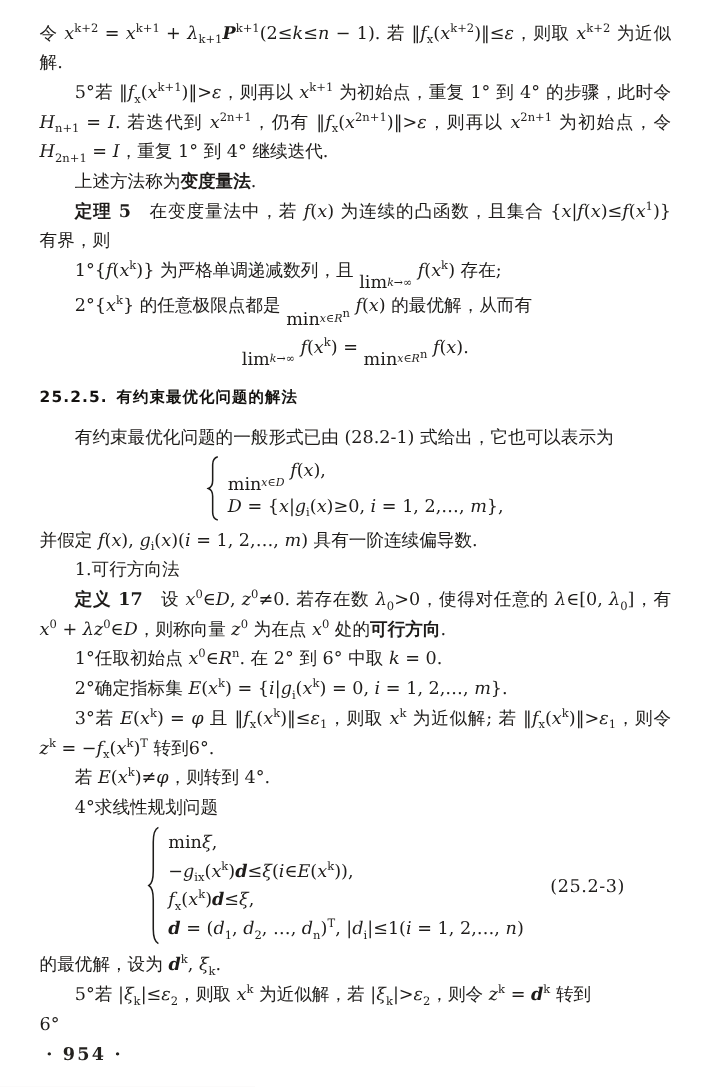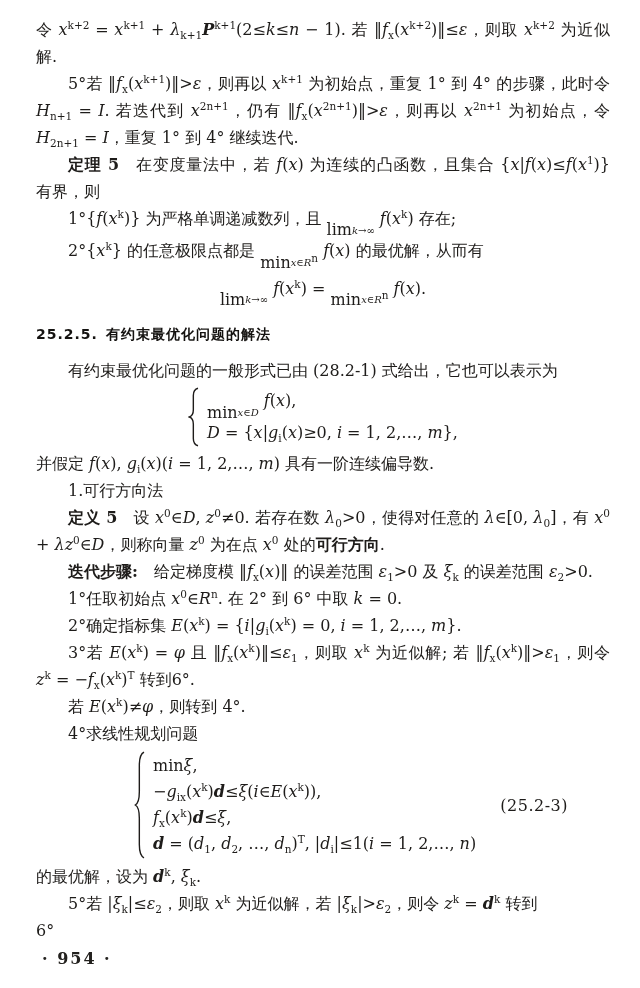--- a/index.html
+++ b/index.html
@@ -43,20 +43,21 @@
     font-size:16px;font-weight:bold;letter-spacing:2px;color:#23211e;
   }
 </style>
 </head>
 <body>
 
 <div class="page">
 
   <p class="para">令 <i>x</i><sup>k+2</sup> = <i>x</i><sup>k+1</sup> + <i>λ</i><sub>k+1</sub><b><i>P</i></b><sup>k+1</sup>(2≤<i>k</i>≤<i>n</i> − 1). 若 ‖<i>f</i><sub>x</sub>(<i>x</i><sup>k+2</sup>)‖≤<i>ε</i>，则取 <i>x</i><sup>k+2</sup> 为近似解.</p>
   <p class="para ind">5°若 ‖<i>f</i><sub>x</sub>(<i>x</i><sup>k+1</sup>)‖&gt;<i>ε</i>，则再以 <i>x</i><sup>k+1</sup> 为初始点，重复 1° 到 4° 的步骤，此时令 <i>H</i><sub>n+1</sub> = <i>I</i>. 若迭代到 <i>x</i><sup>2n+1</sup>，仍有 ‖<i>f</i><sub>x</sub>(<i>x</i><sup>2n+1</sup>)‖&gt;<i>ε</i>，则再以 <i>x</i><sup>2n+1</sup> 为初始点，令 <i>H</i><sub>2n+1</sub> = <i>I</i>，重复 1° 到 4° 继续迭代.</p>
+  <p class="para ind">上述方法称为<b>变度量法</b>.</p>
   <p class="para ind"><b>定理 5</b> 在变度量法中，若 <i>f</i>(<i>x</i>) 为连续的凸函数，且集合 {<i>x</i>|<i>f</i>(<i>x</i>)≤<i>f</i>(<i>x</i><sup>1</sup>)} 有界，则</p>
   <p class="para ind">1°{<i>f</i>(<i>x</i><sup>k</sup>)} 为严格单调递减数列，且 <span class="stk">
         <span>lim</span>
         <span class="us"><i>k</i>→∞</span>
       </span> <i>f</i>(<i>x</i><sup>k</sup>) 存在;</p>
   <p class="para ind">2°{<i>x</i><sup>k</sup>} 的任意极限点都是 <span class="stk">
         <span>min</span>
         <span class="us"><i>x</i>∈<i>R</i><sup>n</sup></span>
       </span> <i>f</i>(<i>x</i>) 的最优解，从而有</p>
 
@@ -80,22 +81,21 @@
       <div class="row"><span class="stk">
             <span>min</span>
             <span class="us"><i>x</i>∈<i>D</i></span>
           </span> <i>f</i>(<i>x</i>),</div>
       <div class="row"><i>D</i> = {<i>x</i>|<i>g</i><sub>i</sub>(<i>x</i>)≥0, <i>i</i> = 1, 2,…, <i>m</i>},</div>
     </div>
   </div>
 
   <p class="para">并假定 <i>f</i>(<i>x</i>), <i>g</i><sub>i</sub>(<i>x</i>)(<i>i</i> = 1, 2,…, <i>m</i>) 具有一阶连续偏导数.</p>
   <p class="para ind">1.可行方向法</p>
-  <p class="para ind"><b>定义 5</b> 设 <i>x</i><sup>0</sup>∈<i>D</i>, <i>z</i><sup>0</sup>≠0. 若存在数 <i>λ</i><sub>0</sub>&gt;0，使得对任意的 <i>λ</i>∈[0, <i>λ</i><sub>0</sub>]，有 <i>x</i><sup>0</sup> + <i>λz</i><sup>0</sup>∈<i>D</i>，则称向量 <i>z</i><sup>0</sup> 为在点 <i>x</i><sup>0</sup> 处的<b>可行方向</b>.</p>
-  <p class="para ind"><b>迭代步骤:</b> 给定梯度模 ‖<i>f</i><sub>x</sub>(<i>x</i>)‖ 的误差范围 <i>ε</i><sub>1</sub>&gt;0 及 <i>ξ</i><sub>k</sub> 的误差范围 <i>ε</i><sub>2</sub>&gt;0.</p>
+  <p class="para ind"><b>定义 17</b> 设 <i>x</i><sup>0</sup>∈<i>D</i>, <i>z</i><sup>0</sup>≠0. 若存在数 <i>λ</i><sub>0</sub>&gt;0，使得对任意的 <i>λ</i>∈[0, <i>λ</i><sub>0</sub>]，有 <i>x</i><sup>0</sup> + <i>λz</i><sup>0</sup>∈<i>D</i>，则称向量 <i>z</i><sup>0</sup> 为在点 <i>x</i><sup>0</sup> 处的<b>可行方向</b>.</p>
   <p class="para ind">1°任取初始点 <i>x</i><sup>0</sup>∈<i>R</i><sup>n</sup>. 在 2° 到 6° 中取 <i>k</i> = 0.</p>
   <p class="para ind">2°确定指标集 <i>E</i>(<i>x</i><sup>k</sup>) = {<i>i</i>|<i>g</i><sub>i</sub>(<i>x</i><sup>k</sup>) = 0, <i>i</i> = 1, 2,…, <i>m</i>}.</p>
   <p class="para ind">3°若 <i>E</i>(<i>x</i><sup>k</sup>) = <i>φ</i> 且 ‖<i>f</i><sub>x</sub>(<i>x</i><sup>k</sup>)‖≤<i>ε</i><sub>1</sub>，则取 <i>x</i><sup>k</sup> 为近似解; 若 ‖<i>f</i><sub>x</sub>(<i>x</i><sup>k</sup>)‖&gt;<i>ε</i><sub>1</sub>，则令 <i>z</i><sup>k</sup> = −<i>f</i><sub>x</sub>(<i>x</i><sup>k</sup>)<sup>T</sup> 转到6°.</p>
   <p class="para ind">若 <i>E</i>(<i>x</i><sup>k</sup>)≠<i>φ</i>，则转到 4°.</p>
   <p class="para ind">4°求线性规划问题</p>
 
   <div class="sys sys2">
     <svg class="brace b4" viewBox="0 0 18 100" preserveAspectRatio="none" aria-hidden="true">
       <path d="M15 2 Q8 4 8 14 L8 38 Q8 48 2 50 Q8 52 8 62 L8 86 Q8 96 15 98" stroke-width="1.4" vector-effect="non-scaling-stroke"></path>
     </svg>

